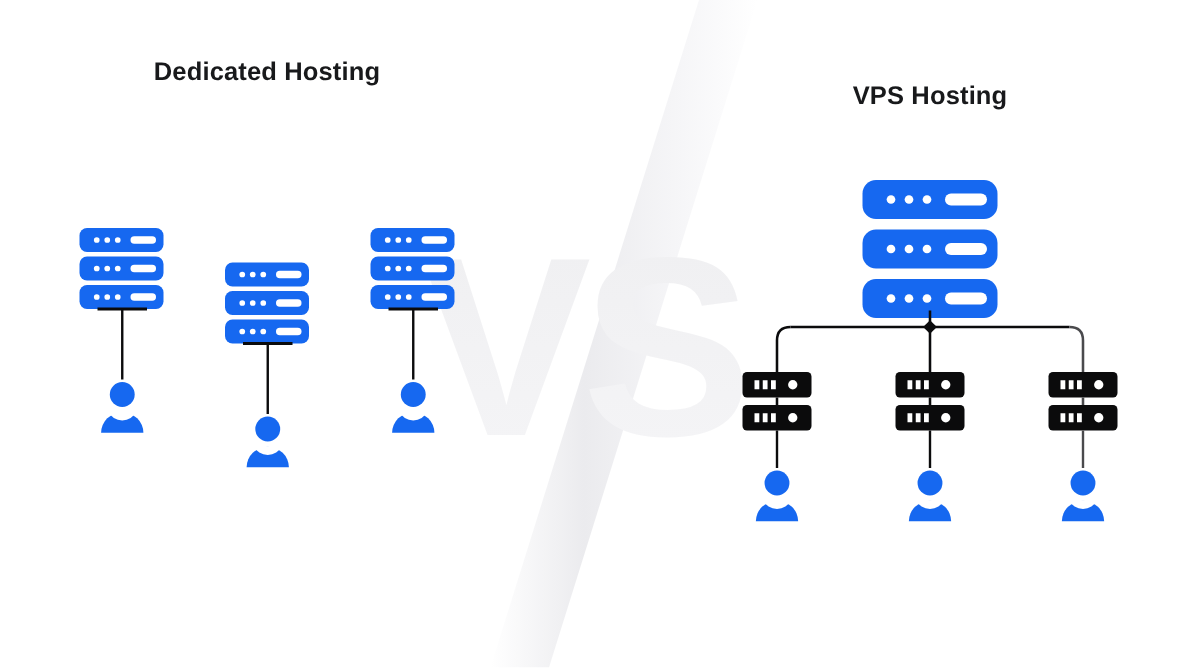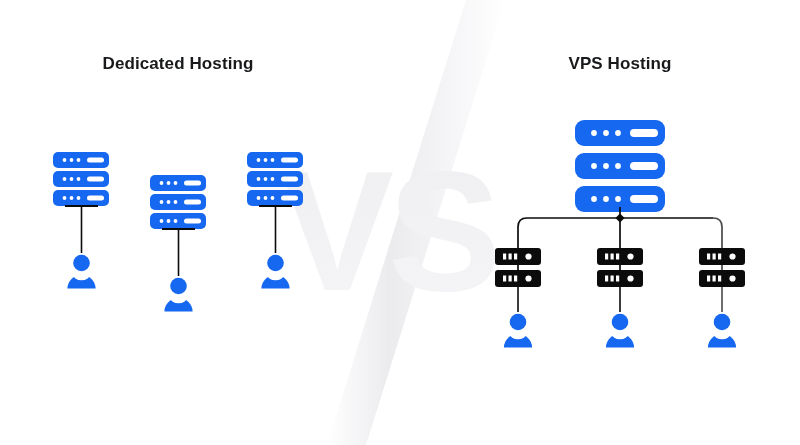--- a/index.html
+++ b/index.html
@@ -22,21 +22,21 @@
   .panel-title {
     position:absolute;
     font-family:"Liberation Sans", sans-serif;
     font-weight:bold;
     font-size:17px;
     color:#18191b;
     letter-spacing:0.1px;
     white-space:nowrap;
     text-align:center;
   }
-  #title-left  { left:0;   top:54px; width:356px;text-align:center; }
+  #title-left  { left:0;   top:38px; width:356px;text-align:center; }
   #title-right { left:440px; top:54px; width:360px; }
 </style>
 </head>
 <body>
 
 <div id="stage">
 
   <svg id="bgsvg" viewBox="0 0 800 445">
     <defs>
       <linearGradient id="bandGrad" x1="0" y1="0" x2="1" y2="0">

